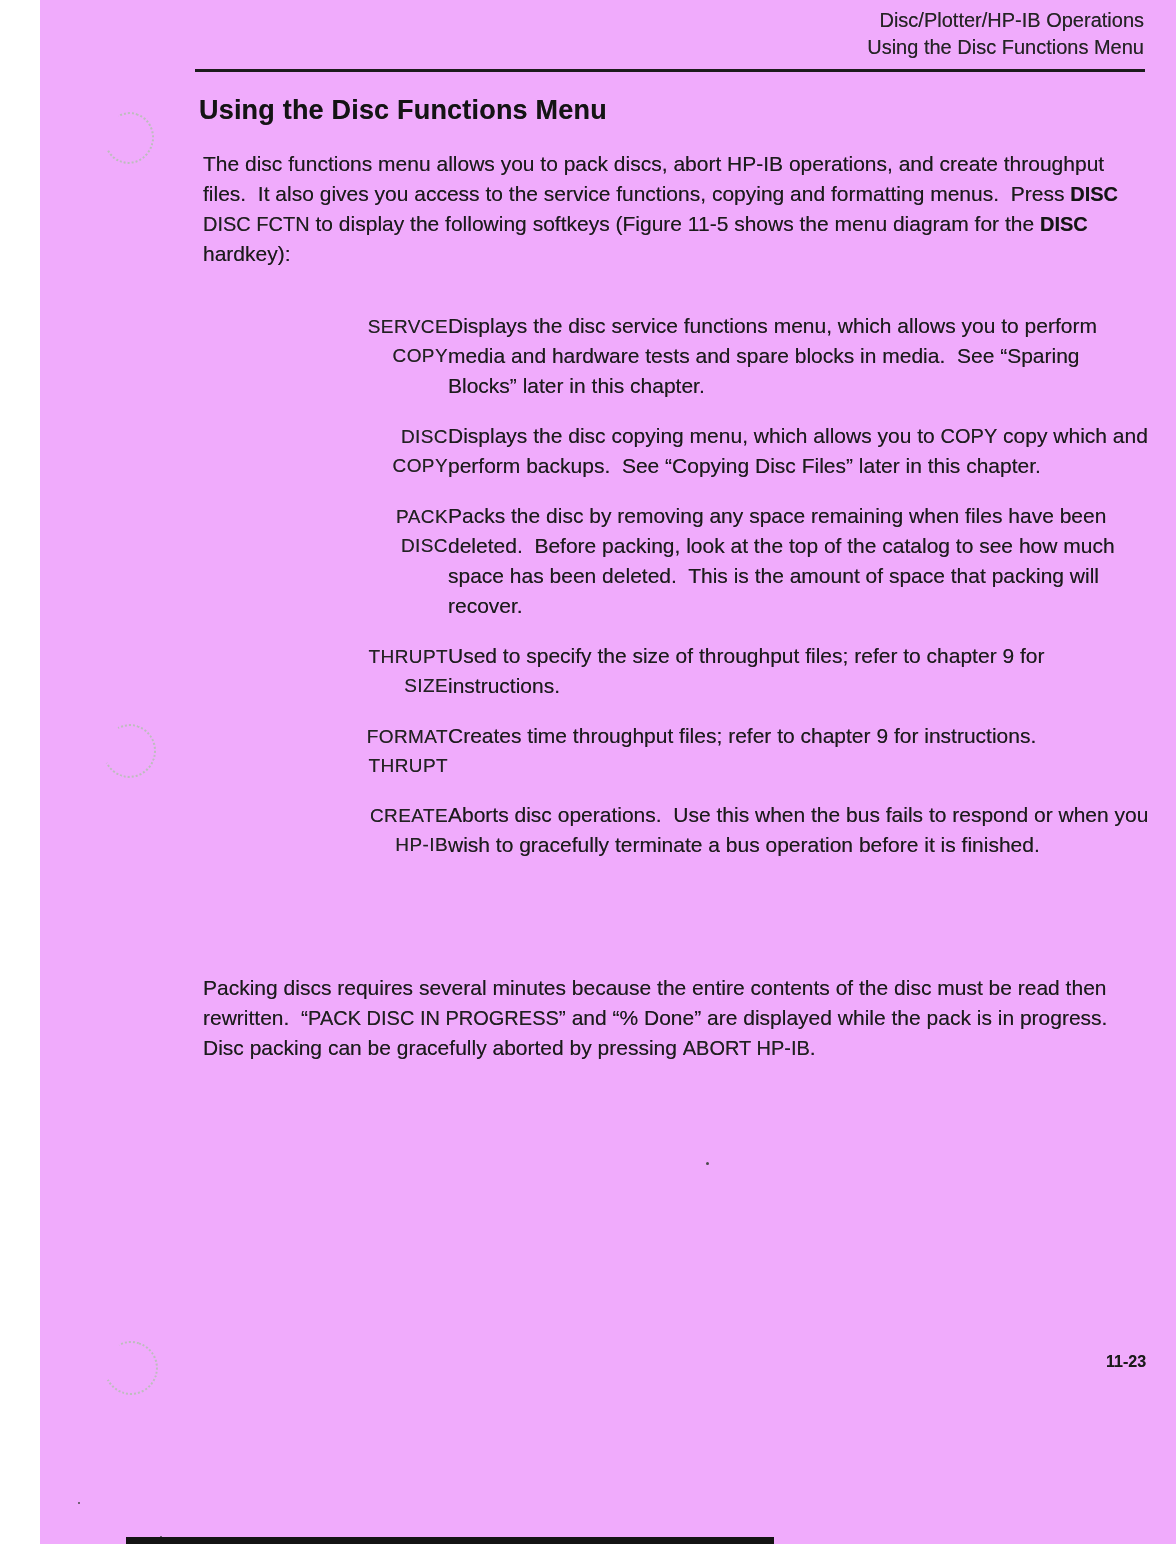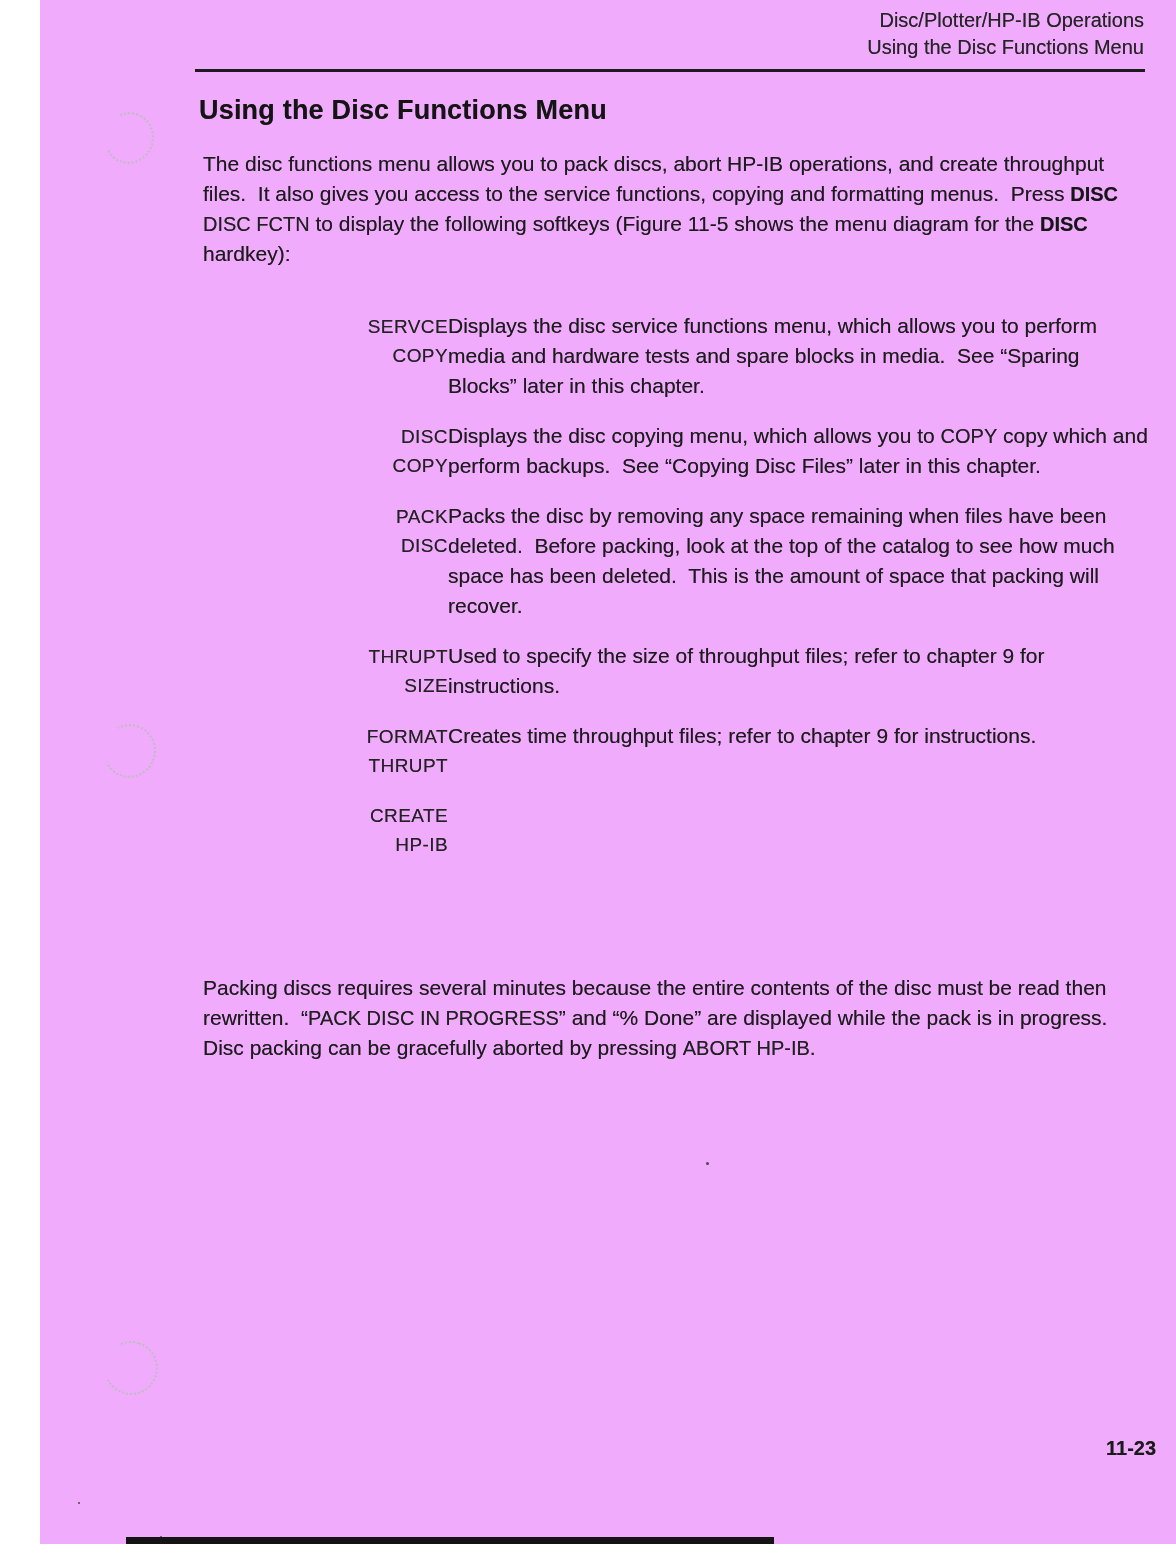--- a/index.html
+++ b/index.html
@@ -23,22 +23,22 @@
   .intro{position:absolute;top:149px;left:163px;width:950px;}
   .softkeys{position:absolute;top:311px;left:170px;width:942px;}
   .skrow{display:flex;margin-bottom:20px;}
   .skkey{
     flex:none;width:238px;font-family:"Liberation Sans",sans-serif;
     font-size:19px;line-height:29px;letter-spacing:.4px;color:#222;padding-top:1px;text-align:right;
   }
   .skdesc{flex:none;width:702px;}
   .closing{position:absolute;top:973px;left:163px;width:956px;}
   .page-number{
-    position:absolute;top:1437px;left:1066px;
-    font-family:"Liberation Sans",sans-serif;font-weight:bold;font-size:20px;color:#1a1a1a;
+    position:absolute;top:1353px;left:1066px;
+    font-family:"Liberation Sans",sans-serif;font-weight:bold;font-size:16px;color:#1a1a1a;
   }
   .seg-serif{font-family:Liberation Sans, sans-serif;}
   .seg-sans{font-family:"Liberation Sans",sans-serif;font-size:20px;color:#202020;}
   .seg-sans-bold{font-family:"Liberation Sans",sans-serif;font-weight:bold;font-size:20px;color:#161616;}
   .binder-hole{
     position:absolute;border:2px dotted #bdbdbd;border-radius:50%;
     border-left-color:transparent;transform:rotate(18deg);
   }
   .hole-1{left:64px;top:112px;width:46px;height:48px;}
   .hole-2{left:63px;top:724px;width:49px;height:50px;}
@@ -99,20 +99,21 @@
           <div>FORMAT</div>
           <div>THRUPT</div>
         </div>
         <div class="skdesc para"><span class="seg-serif">Creates time throughput files; refer to chapter 9 for instructions.</span></div>
       </div>
       <div class="skrow">
         <div class="skkey">
           <div>CREATE</div>
           <div>HP-IB</div>
         </div>
+        <div class="skdesc para"><span class="seg-serif">Aborts disc operations.  Use this when the bus fails to respond or when you wish to gracefully terminate a bus operation before it is finished.</span></div>
       </div>
     </div>
 
   <div class="para closing"><span class="seg-serif">Packing discs requires several minutes because the entire contents of the disc must be read then rewritten.  “</span><span class="seg-sans">PACK DISC IN PROGRESS</span><span class="seg-serif">” and “% Done” are displayed while the pack is in progress.  Disc packing can be gracefully aborted by pressing </span><span class="seg-sans">ABORT HP-IB</span><span class="seg-serif">.</span></div>
 
   <div class="page-number">11-23</div>
 
   <div class="binder-hole hole-1"></div>
   <div class="binder-hole hole-2"></div>
   <div class="binder-hole hole-3"></div>

